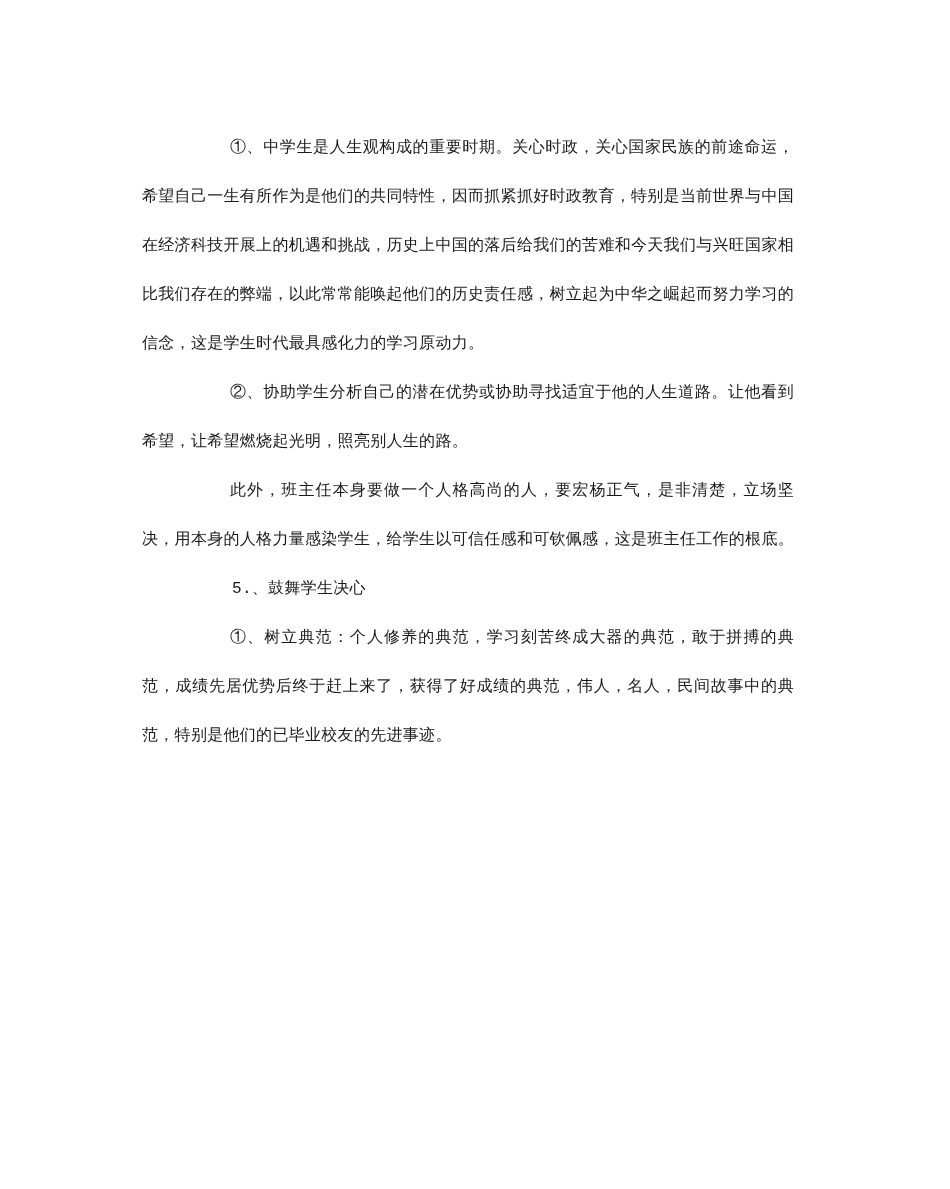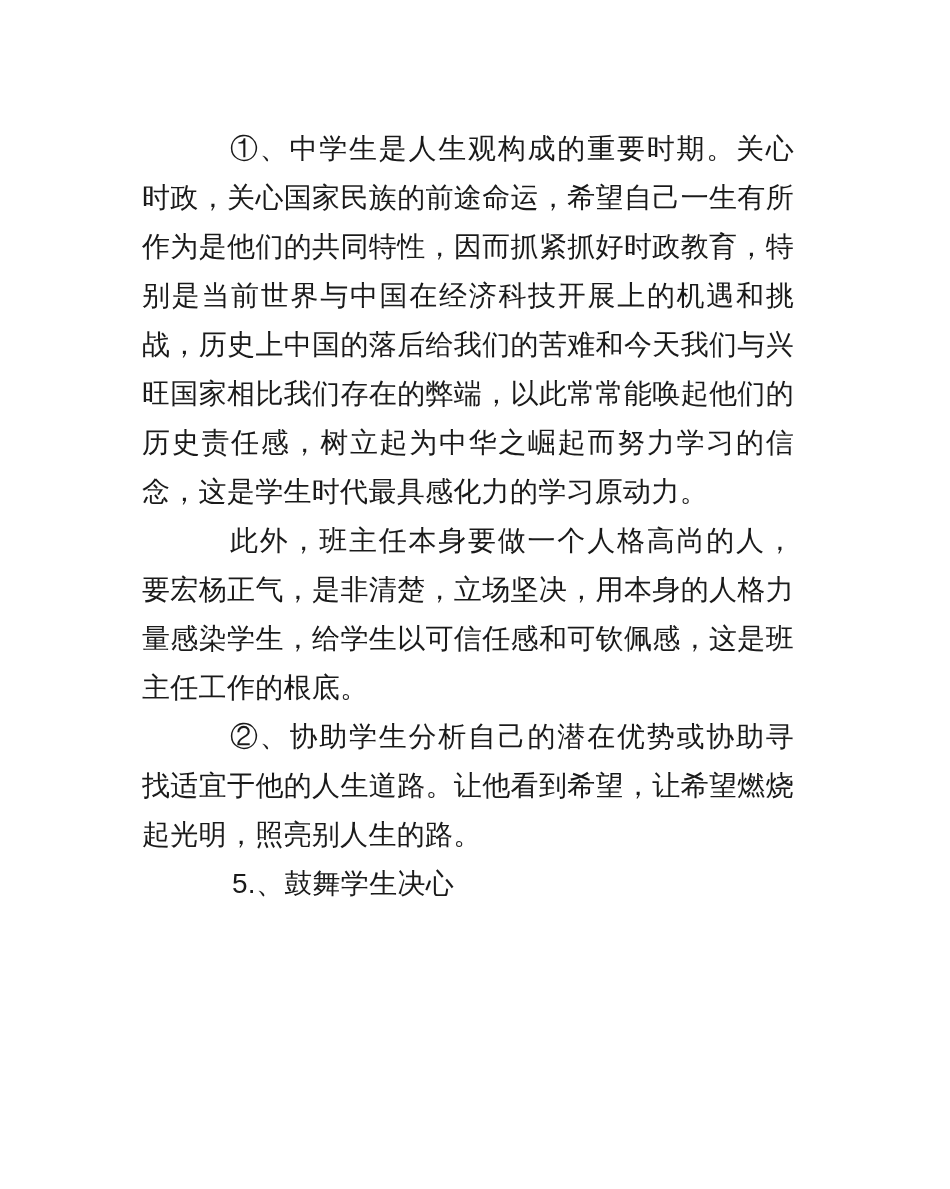--- a/index.html
+++ b/index.html
@@ -11,22 +11,22 @@
       width: 950px;
       height: 1189px;
       position: relative;
       overflow: hidden;
     }
     .page {
       position: absolute;
       left: 142px;
       top: 124px;
       width: 652px;
-      font-family: Liberation Sans, sans-serif;
-      font-size: 28px;
+      font-family: Liberation Mono, monospace;
+      font-size: 16px;
       line-height: 49px;
       color: #1a1a1a;
       text-align: justify;
       text-justify: inter-character;
       letter-spacing: 0.3px;
     }
     .para {
       margin: 0;
       padding: 0;
     }
@@ -35,16 +35,17 @@
     }
     .heading-indent {
       text-indent: 90px;
     }
   </style>
 </head>
 <body>
 
 <div class="page">
   <p class="para indent">①、中学生是人生观构成的重要时期。关心时政，关心国家民族的前途命运，希望自己一生有所作为是他们的共同特性，因而抓紧抓好时政教育，特别是当前世界与中国在经济科技开展上的机遇和挑战，历史上中国的落后给我们的苦难和今天我们与兴旺国家相比我们存在的弊端，以此常常能唤起他们的历史责任感，树立起为中华之崛起而努力学习的信念，这是学生时代最具感化力的学习原动力。</p>
+  <p class="para indent">②、协助学生分析自己的潜在优势或协助寻找适宜于他的人生道路。让他看到希望，让希望燃烧起光明，照亮别人生的路。</p>
   <p class="para indent">此外，班主任本身要做一个人格高尚的人，要宏杨正气，是非清楚，立场坚决，用本身的人格力量感染学生，给学生以可信任感和可钦佩感，这是班主任工作的根底。</p>
-  <p class="para indent">②、协助学生分析自己的潜在优势或协助寻找适宜于他的人生道路。让他看到希望，让希望燃烧起光明，照亮别人生的路。</p>
   <p class="para heading-indent">5.、鼓舞学生决心</p>
+  <p class="para indent">①、树立典范：个人修养的典范，学习刻苦终成大器的典范，敢于拼搏的典范，成绩先居优势后终于赶上来了，获得了好成绩的典范，伟人，名人，民间故事中的典范，特别是他们的已毕业校友的先进事迹。</p>
 </div>
 
 </body></html>

